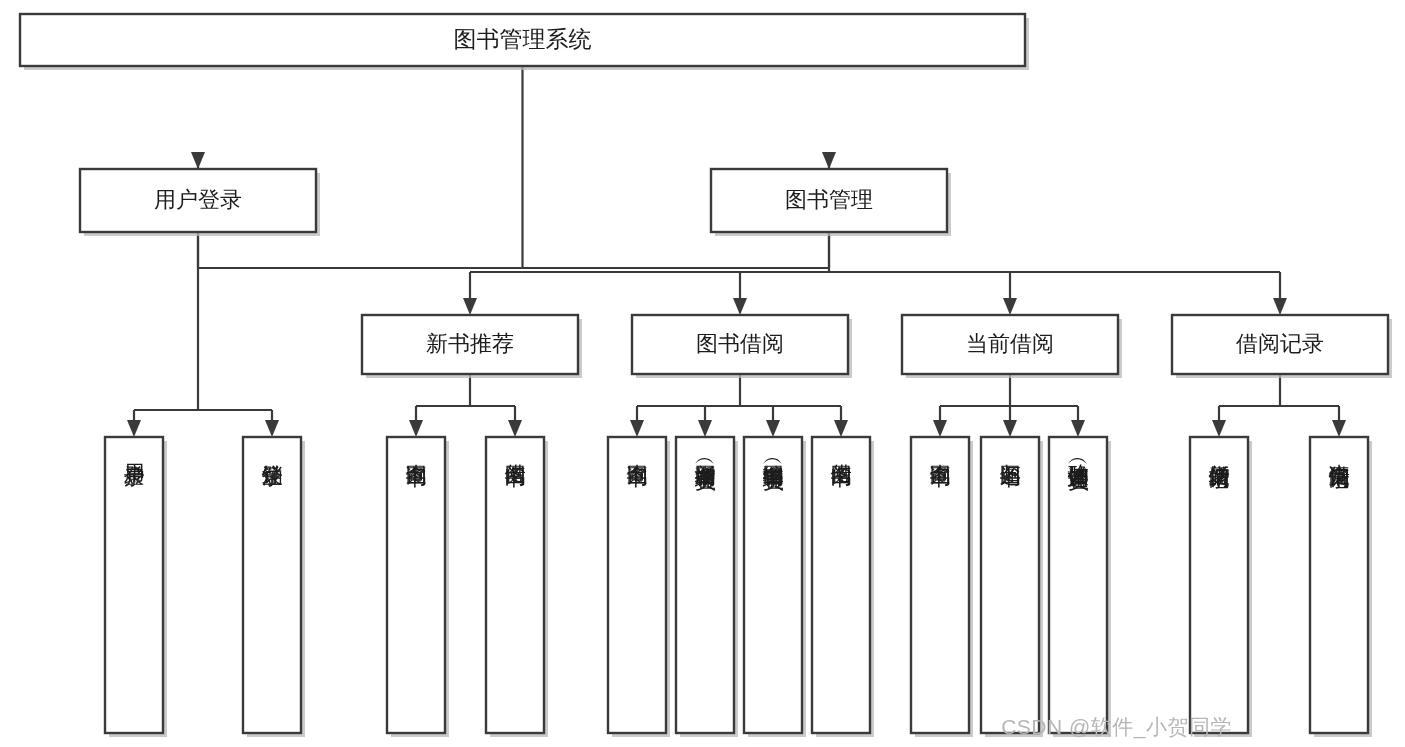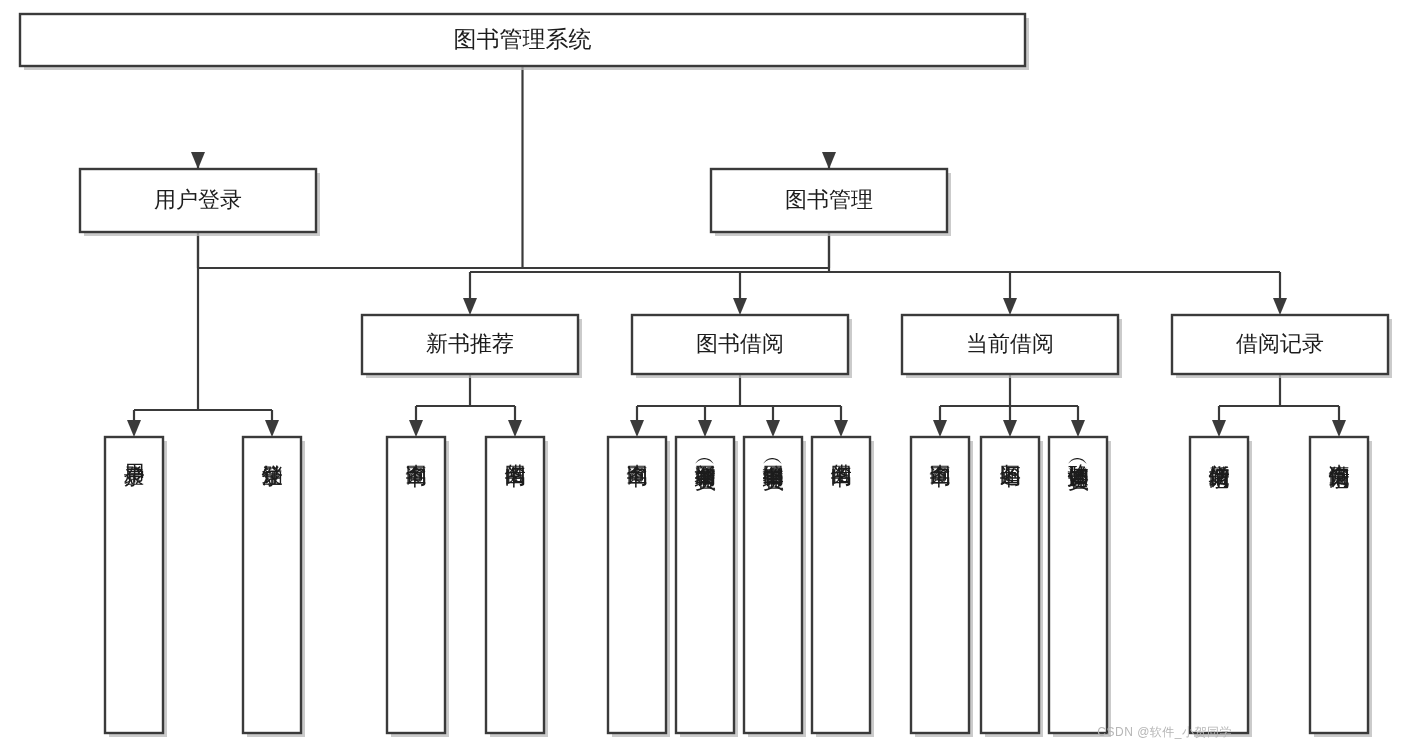--- a/index.html
+++ b/index.html
@@ -76,21 +76,21 @@
     writing-mode: vertical-rl;
     text-orientation: upright;
     letter-spacing: 1px;
     white-space: nowrap;
   }
   .watermark {
     position: absolute;
     right: 10px;
     bottom: 6px;
     font-family: "Liberation Sans", "DejaVu Sans", sans-serif;
-    font-size: 12px;
+    font-size: 21px;
     color: #b6b6b6;
     letter-spacing: 0.5px;
     user-select: none;
     white-space: nowrap;
   }
 </style>
 </head>
 <body>
 
 <div id="diagram-root">

